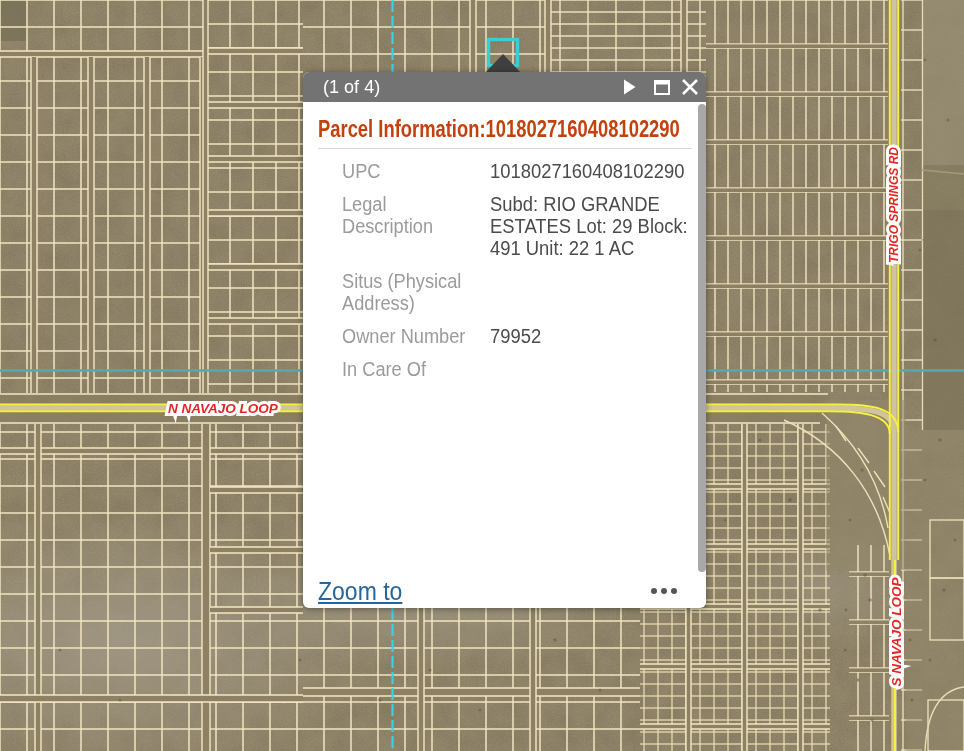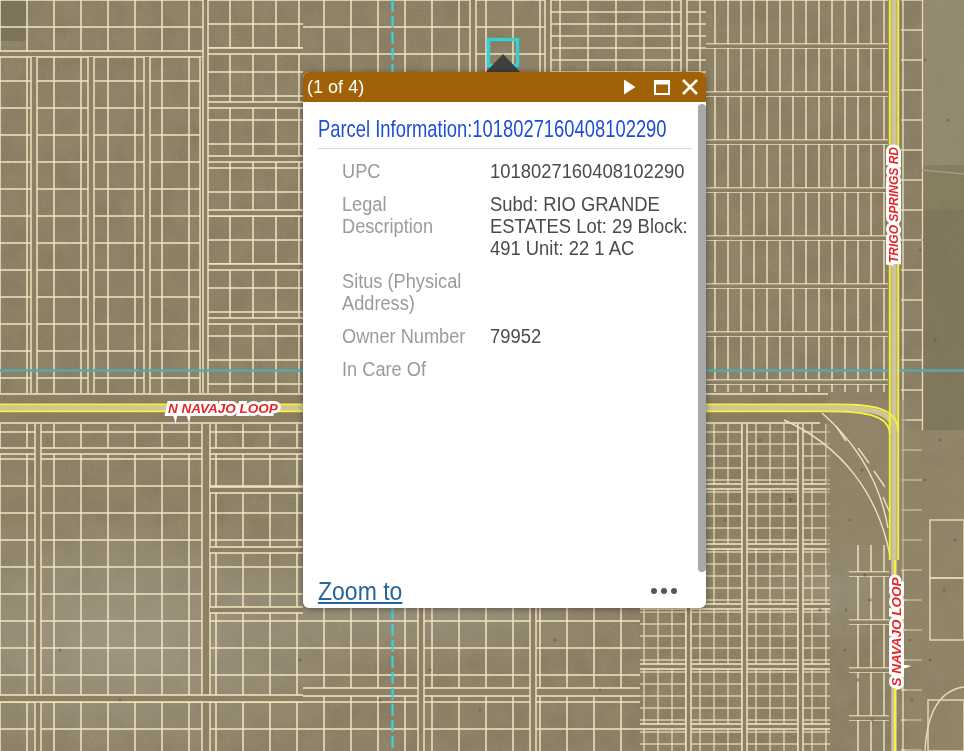--- a/index.html
+++ b/index.html
@@ -1,30 +1,30 @@
 <!DOCTYPE html>
 <html><head>
 <meta charset="utf-8">
 <style>
   html,body{margin:0;padding:0;}
   body{width:964px;height:751px;overflow:hidden;position:relative;
        font-family:"Liberation Sans", sans-serif;}
   #map{position:absolute;left:0;top:0;}
   #popup{position:absolute;left:303px;top:72px;width:403px;height:536px;
          background:#fff;border-radius:6px;box-shadow:0 1px 6px rgba(0,0,0,.4);}
-  #phead{position:absolute;left:0;top:0;right:0;height:30px;background:#a16207;
+  #phead{position:absolute;left:0;top:0;right:0;height:30px;background:#737373;
          border-radius:6px 6px 0 0;color:#fff;font-size:19px;line-height:30px;
-         padding-left:4px;box-sizing:border-box;}
+         padding-left:20px;box-sizing:border-box;}
   #phead .htxt{display:inline-block;transform:scaleX(0.95);transform-origin:0 50%;}
   .hicon{position:absolute;top:0;height:30px;}
   #parrow{position:absolute;left:485px;top:54px;width:0;height:0;
           border-left:18px solid transparent;border-right:18px solid transparent;
           border-bottom:19.5px solid #3f3f3f;}
   #ptitle{position:absolute;left:15px;top:44px;width:390px;font-size:24px;
-          line-height:26px;font-weight:normal;color:#1d4ed8;white-space:nowrap;}
+          line-height:26px;font-weight:bold;color:#c2410c;white-space:nowrap;}
   #ptitle span{display:inline-block;transform:scaleX(0.766);transform-origin:0 0;}
   #phr{position:absolute;left:15px;top:76px;width:374px;border-bottom:1px solid #d6d6d6;}
   #pbody{position:absolute;left:15px;top:87.5px;width:374px;font-size:20px;line-height:22px;margin-left:24px;}
   .row{display:flex;margin-bottom:11px;}
   .lab{width:148px;flex:none;color:#9b9b9b;white-space:nowrap;
        transform:scaleX(0.91);transform-origin:0 0;}
   .val{flex:1;color:#4b4b4b;white-space:nowrap;
        transform:scaleX(0.92);transform-origin:0 0;}
   #pfoot{position:absolute;left:15px;top:508px;font-size:25px;line-height:22px;}
   #pfoot a{color:#26669c;display:inline-block;transform:scaleX(0.92);transform-origin:0 50%;}

